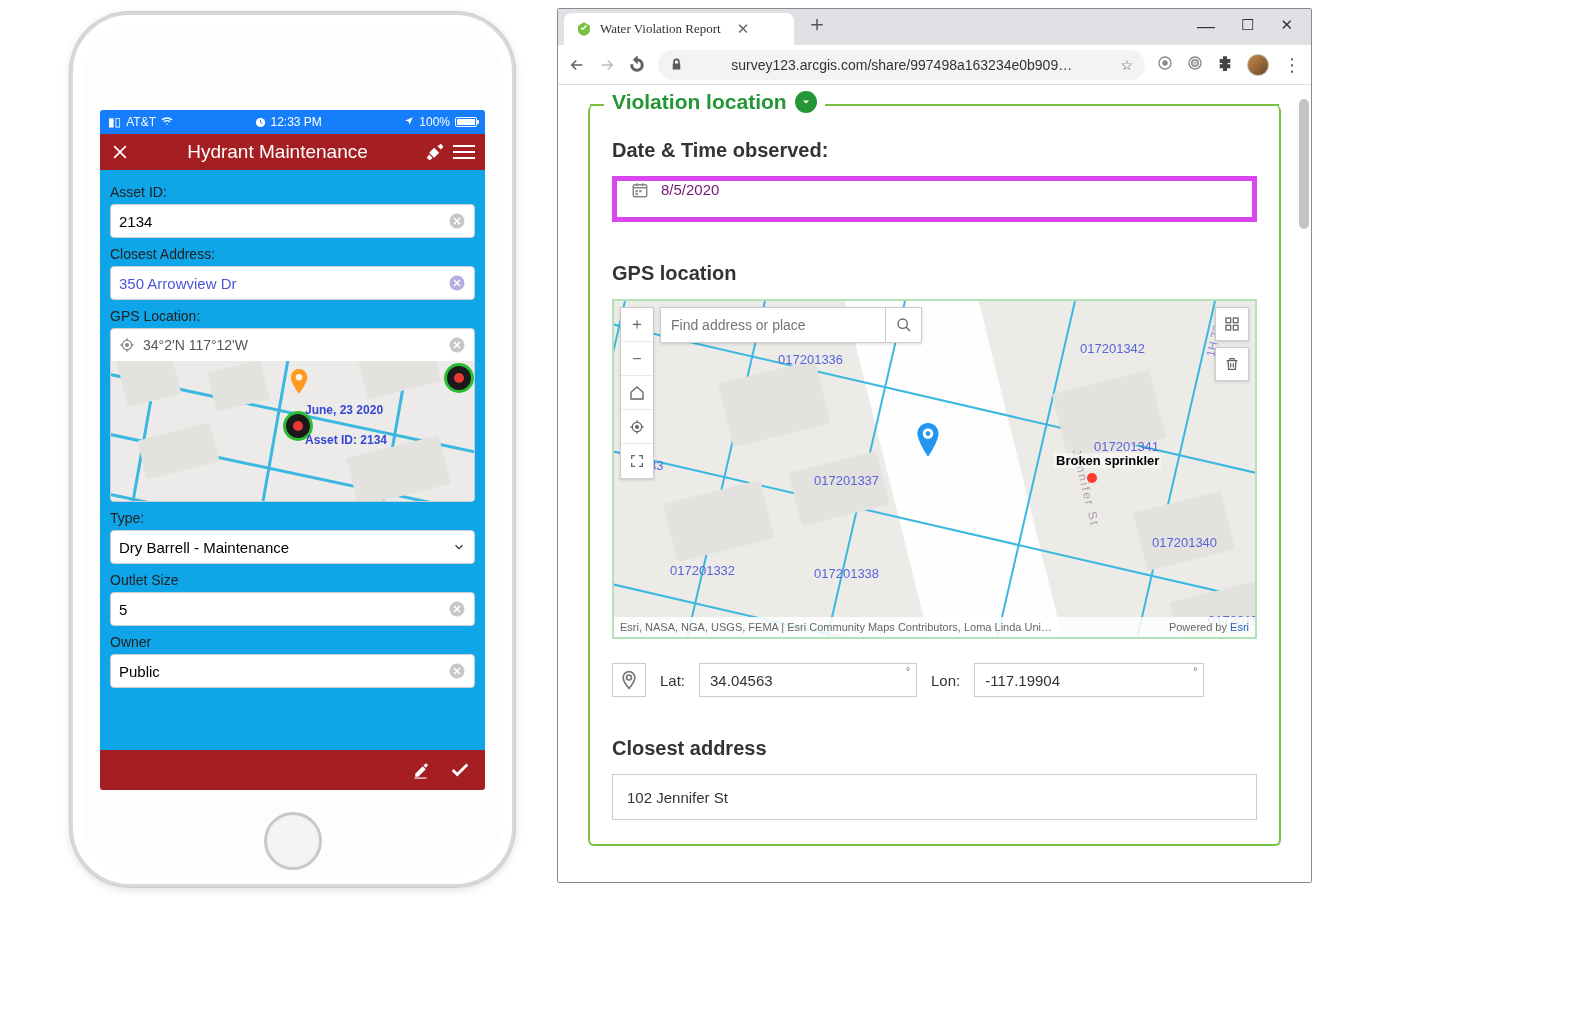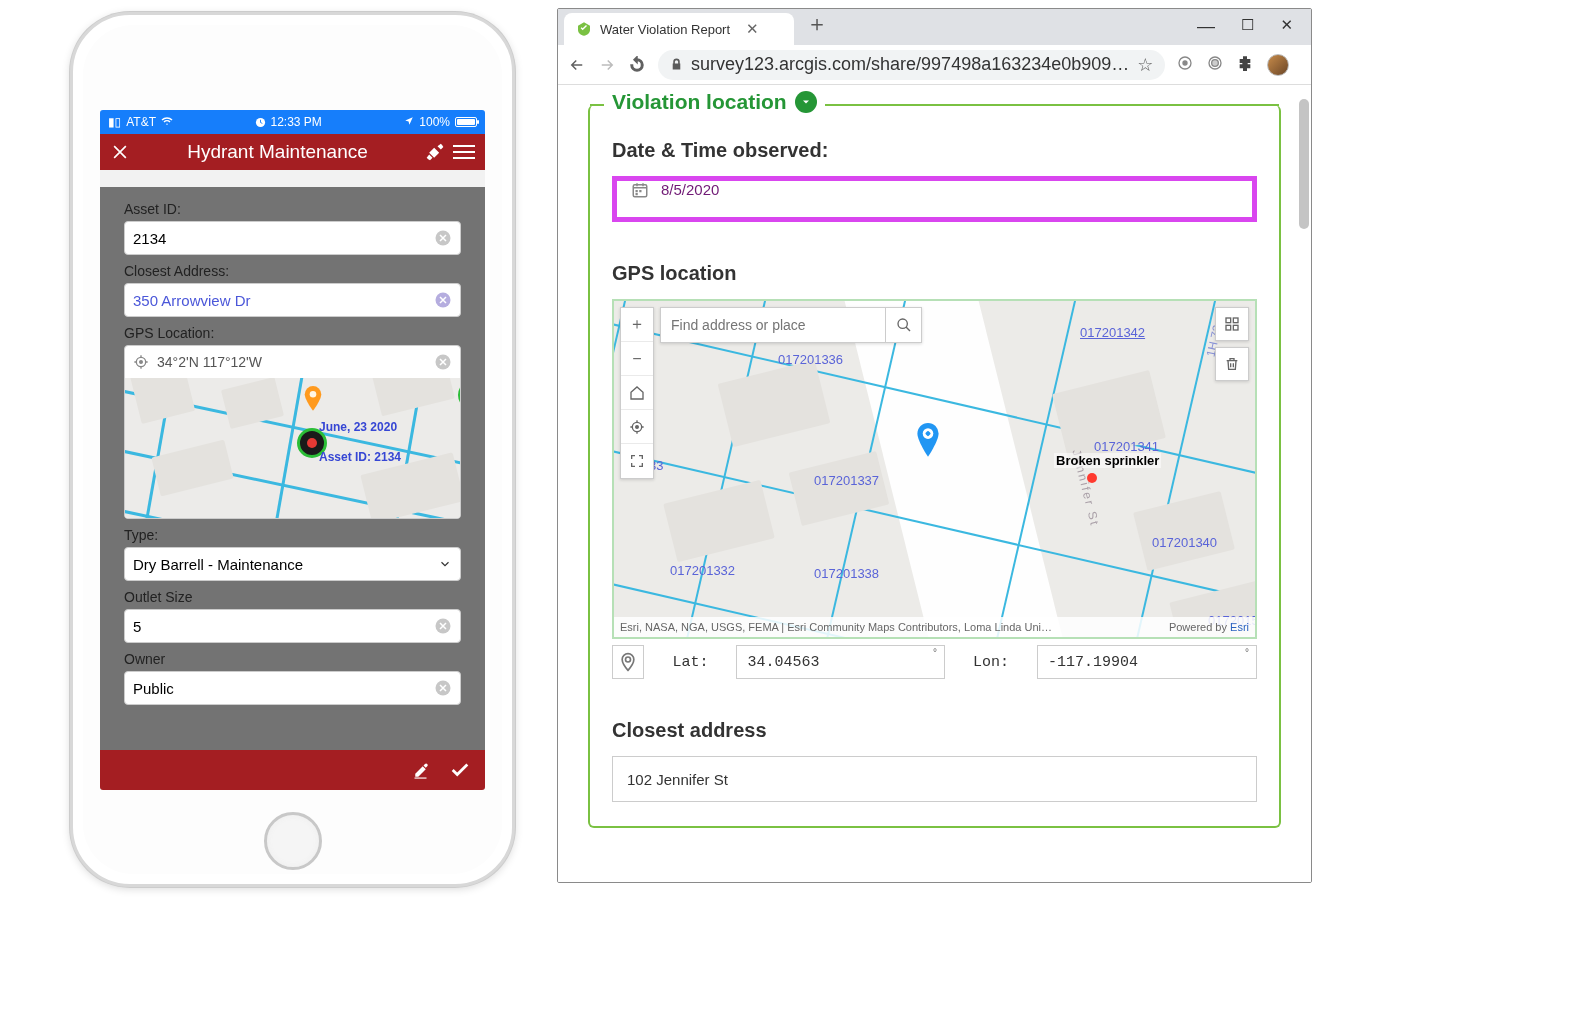--- a/index.html
+++ b/index.html
@@ -21,21 +21,21 @@
   .battery::after{content:'';position:absolute;right:-3px;top:2px;width:2px;height:4px;background:#fff;border-radius:1px;}
   .battery i{position:absolute;left:1px;top:1px;bottom:1px;right:1px;background:#fff;border-radius:1px;}
 
   .app-header { height:36px; background:#a41e22; color:#fff; display:flex; align-items:center; padding:0 10px; gap:8px; font-size:19px;}
   .app-header .title { flex:1; text-align:center; font-weight:400;}
   .hicon { width:20px; height:20px; display:inline-flex; align-items:center; justify-content:center;}
   .hicon svg { width:20px; height:20px; }
   .ham { width:22px; display:flex; flex-direction:column; gap:4px; }
   .ham span{height:2px; background:#fff;}
 
-  .form-area { flex:1; overflow-y:auto; background:#737373; padding:6px 24px 0;margin-top:17px;}
+  .form-area { flex:1; overflow-y:auto; background:#0ea5e9; padding:6px 10px 0;}
   .flabel { font-size:14px; color:#222; margin:8px 0 4px; }
   .finput { width:100%; height:34px; border:1px solid #ccc; border-radius:4px; background:#fff; padding:0 8px; font-size:15px; display:flex; align-items:center; justify-content:space-between;}
   .finput.link { color:#4b57d9; }
   .clr { width:18px; height:18px; color:#c7c7c7; cursor:pointer; }
   .clr svg{width:18px;height:18px;}
   .clr.purple { color:#b5addf; }
 
   .gps-box { border:1px solid #ccc; border-radius:4px; overflow:hidden; background:#fff; margin-top:4px; }
   .gps-row { height:32px; display:flex; align-items:center; padding:0 8px; gap:8px; font-size:14px; color:#555; }
   .gps-row .clr{margin-left:auto;}
@@ -44,29 +44,29 @@
   .select { width:100%; height:34px; border:1px solid #ccc; border-radius:4px; background:#fff; padding:0 8px; font-size:15px; display:flex; align-items:center; justify-content:space-between; margin-top:4px;}
   .chev { width:14px; height:14px; }
 
   .footer { height:40px; background:#a41e22; display:flex; align-items:center; justify-content:flex-end; gap:14px; padding:0 14px; }
   .footer span { color:#fff; }
   .footicon { color:#fff; width:22px; height:22px; }
 
   
   .browser { position:absolute; left:557px; top:8px; width:755px; height:875px; border:1px solid #8a8a8a; border-radius:2px; background:#fff; display:flex; flex-direction:column; overflow:hidden; }
   .tabbar { height:36px; background:#dfe1e5; display:flex; align-items:flex-end; padding-left:6px; }
-  .tab { height:32px; background:#fff; border-radius:8px 8px 0 0; display:flex; align-items:center; gap:8px; padding:0 12px; font-size:13px; color:#333; min-width:230px; }
+  .tab { height:32px; background:#fff; border-radius:8px 8px 0 0; display:flex; align-items:center; gap:8px; padding:0 12px; font-size:13px; color:#333; min-width:230px;font-family:Liberation Serif, serif; }
   .tabclose{color:#666;font-size:15px;margin-left:8px;cursor:pointer;}
   .newtab{font-size:22px;color:#555;padding:0 12px 6px; cursor:pointer;}
   .winbtns { margin-left:auto; display:flex; gap:26px; padding:0 18px 8px; font-size:15px; color:#333; }
   .winbtns span{cursor:pointer;}
   .addrbar { height:40px; border-bottom:1px solid #ddd; display:flex; align-items:center; gap:12px; padding:0 10px; background:#fff;}
   .navicon { color:#616161; width:18px; height:18px; display:inline-flex; align-items:center; justify-content:center;}
   .navicon.disabled{color:#bcbcbc;}
-  .urlbox { flex:1; height:30px; border:none; border-radius:15px; background:#f1f3f4; display:flex; align-items:center; padding:0 12px; gap:8px; font-size:18px; color:#333;text-align:center;}
+  .urlbox { flex:1; height:30px; border:none; border-radius:15px; background:#f1f3f4; display:flex; align-items:center; padding:0 12px; gap:8px; font-size:14px; color:#333;text-align:center;}
   .urltext{flex:1; white-space:nowrap; overflow:hidden;}
   .extrow { display:flex; gap:14px; align-items:center; color:#5b5b5b;}
   .avatar { width:22px; height:22px; border-radius:50%; background:linear-gradient(135deg,#c78b4a,#6b4627); border:1px solid #bbb;}
 
   .page { flex:1; overflow-y:auto; background:#fff; padding:2px 30px 30px 30px; }
   .scrollbar-stub { position:absolute; right:2px; top:90px; width:10px; height:130px; background:#c4c4c4; border-radius:5px; }
 
   .fieldset { border:2px solid #7ac142; border-top:none; border-radius:6px; position:relative; margin-top:18px; padding:24px 22px;}
   .legend-line{position:absolute;top:-1px;left:0;right:0;height:2px;background:#7ac142;}
   .legend-line .gap{position:absolute;left:14px;width:200px;top:-12px;height:24px;background:#fff;}
@@ -92,21 +92,21 @@
   .parcel-label { position:absolute; color:#5a64d8; font-size:13px; font-family:Arial;}
   .street-label { position:absolute; color:#aaa0a8; font-size:12px; letter-spacing:2px;}
   .pin { position:absolute; width:28px; height:36px; }
   .pin svg{width:28px;height:36px;}
   .reddot { position:absolute; width:10px; height:10px; border-radius:50%; background:#ff3a2f;}
   .anno { position:absolute; font-size:13px; font-weight:600; color:#000; background:rgba(255,255,255,.5); padding:0 2px;}
   .attribution { position:absolute; bottom:0; left:0; right:0; height:20px; background:rgba(255,255,255,.85); font-size:11px; color:#666; display:flex; align-items:center; padding:0 6px;}
   .attribution .pwrd{margin-left:auto;}
   .attribution a{color:#2a62c0;text-decoration:none;}
 
-  .coord-row { display:flex; gap:24px; align-items:center; margin-top:6px;font-family:Liberation Mono, monospace;}
+  .coord-row { display:flex; gap:10px; align-items:center; margin-top:24px;}
   .coord-icon { width:34px; height:34px; border:1px solid #ccc; display:flex; align-items:center; justify-content:center; color:#777;}
   .coord-lbl { font-size:15px; color:#333; padding:0 4px;}
   .coord-in { height:34px; border:1px solid #ccc; padding:0 10px; font-size:15px; color:#333; display:flex; align-items:center; position:relative;}
   .coord-in.lat{width:218px;}
   .coord-in.lon{width:230px;}
   .degsym{position:absolute;right:6px;top:2px;font-size:10px;color:#666;}
 
   .addr-in { height:46px; border:1px solid #ccc; padding:0 14px; display:flex; align-items:center; font-size:15px; color:#333; margin-top:14px;}
 
   
@@ -383,21 +383,21 @@
         <span class="bl" style="left:610px;top:-40px;width:440px;height:2px;transform:rotate(103deg)"></span>
 
         <span class="lot" style="left:110px;top:70px;width:100px;height:65px;"></span>
         <span class="lot" style="left:180px;top:160px;width:90px;height:55px;"></span>
         <span class="lot" style="left:55px;top:190px;width:100px;height:60px;"></span>
         <span class="lot" style="left:445px;top:80px;width:100px;height:70px;"></span>
         <span class="lot" style="left:525px;top:200px;width:90px;height:60px;"></span>
         <span class="lot" style="left:560px;top:290px;width:90px;height:50px;"></span>
 
         <span class="parcel-label" style="left:164px;top:51px;">017201336</span>
-        <span class="parcel-label" style="left:466px;top:24px;text-decoration:underline;">017201342</span>
+        <span class="parcel-label" style="left:466px;top:40px;">017201342</span>
         <span class="parcel-label" style="left:480px;top:138px;">017201341</span>
         <span class="parcel-label" style="left:200px;top:172px;">017201337</span>
         <span class="parcel-label" style="left:6px;top:157px;">201333</span>
         <span class="parcel-label" style="left:56px;top:262px;">017201332</span>
         <span class="parcel-label" style="left:200px;top:265px;">017201338</span>
         <span class="parcel-label" style="left:538px;top:234px;">017201340</span>
         <span class="parcel-label" style="left:594px;top:312px;">0172015</span>
         <span class="parcel-label" style="left:584px;top:33px;transform:rotate(-77deg);font-size:12px;color:#8892d6;">1H 72</span>
 
         <span class="street-label" style="left:432px;top:180px;transform:rotate(76deg);">Jennifer St</span>

